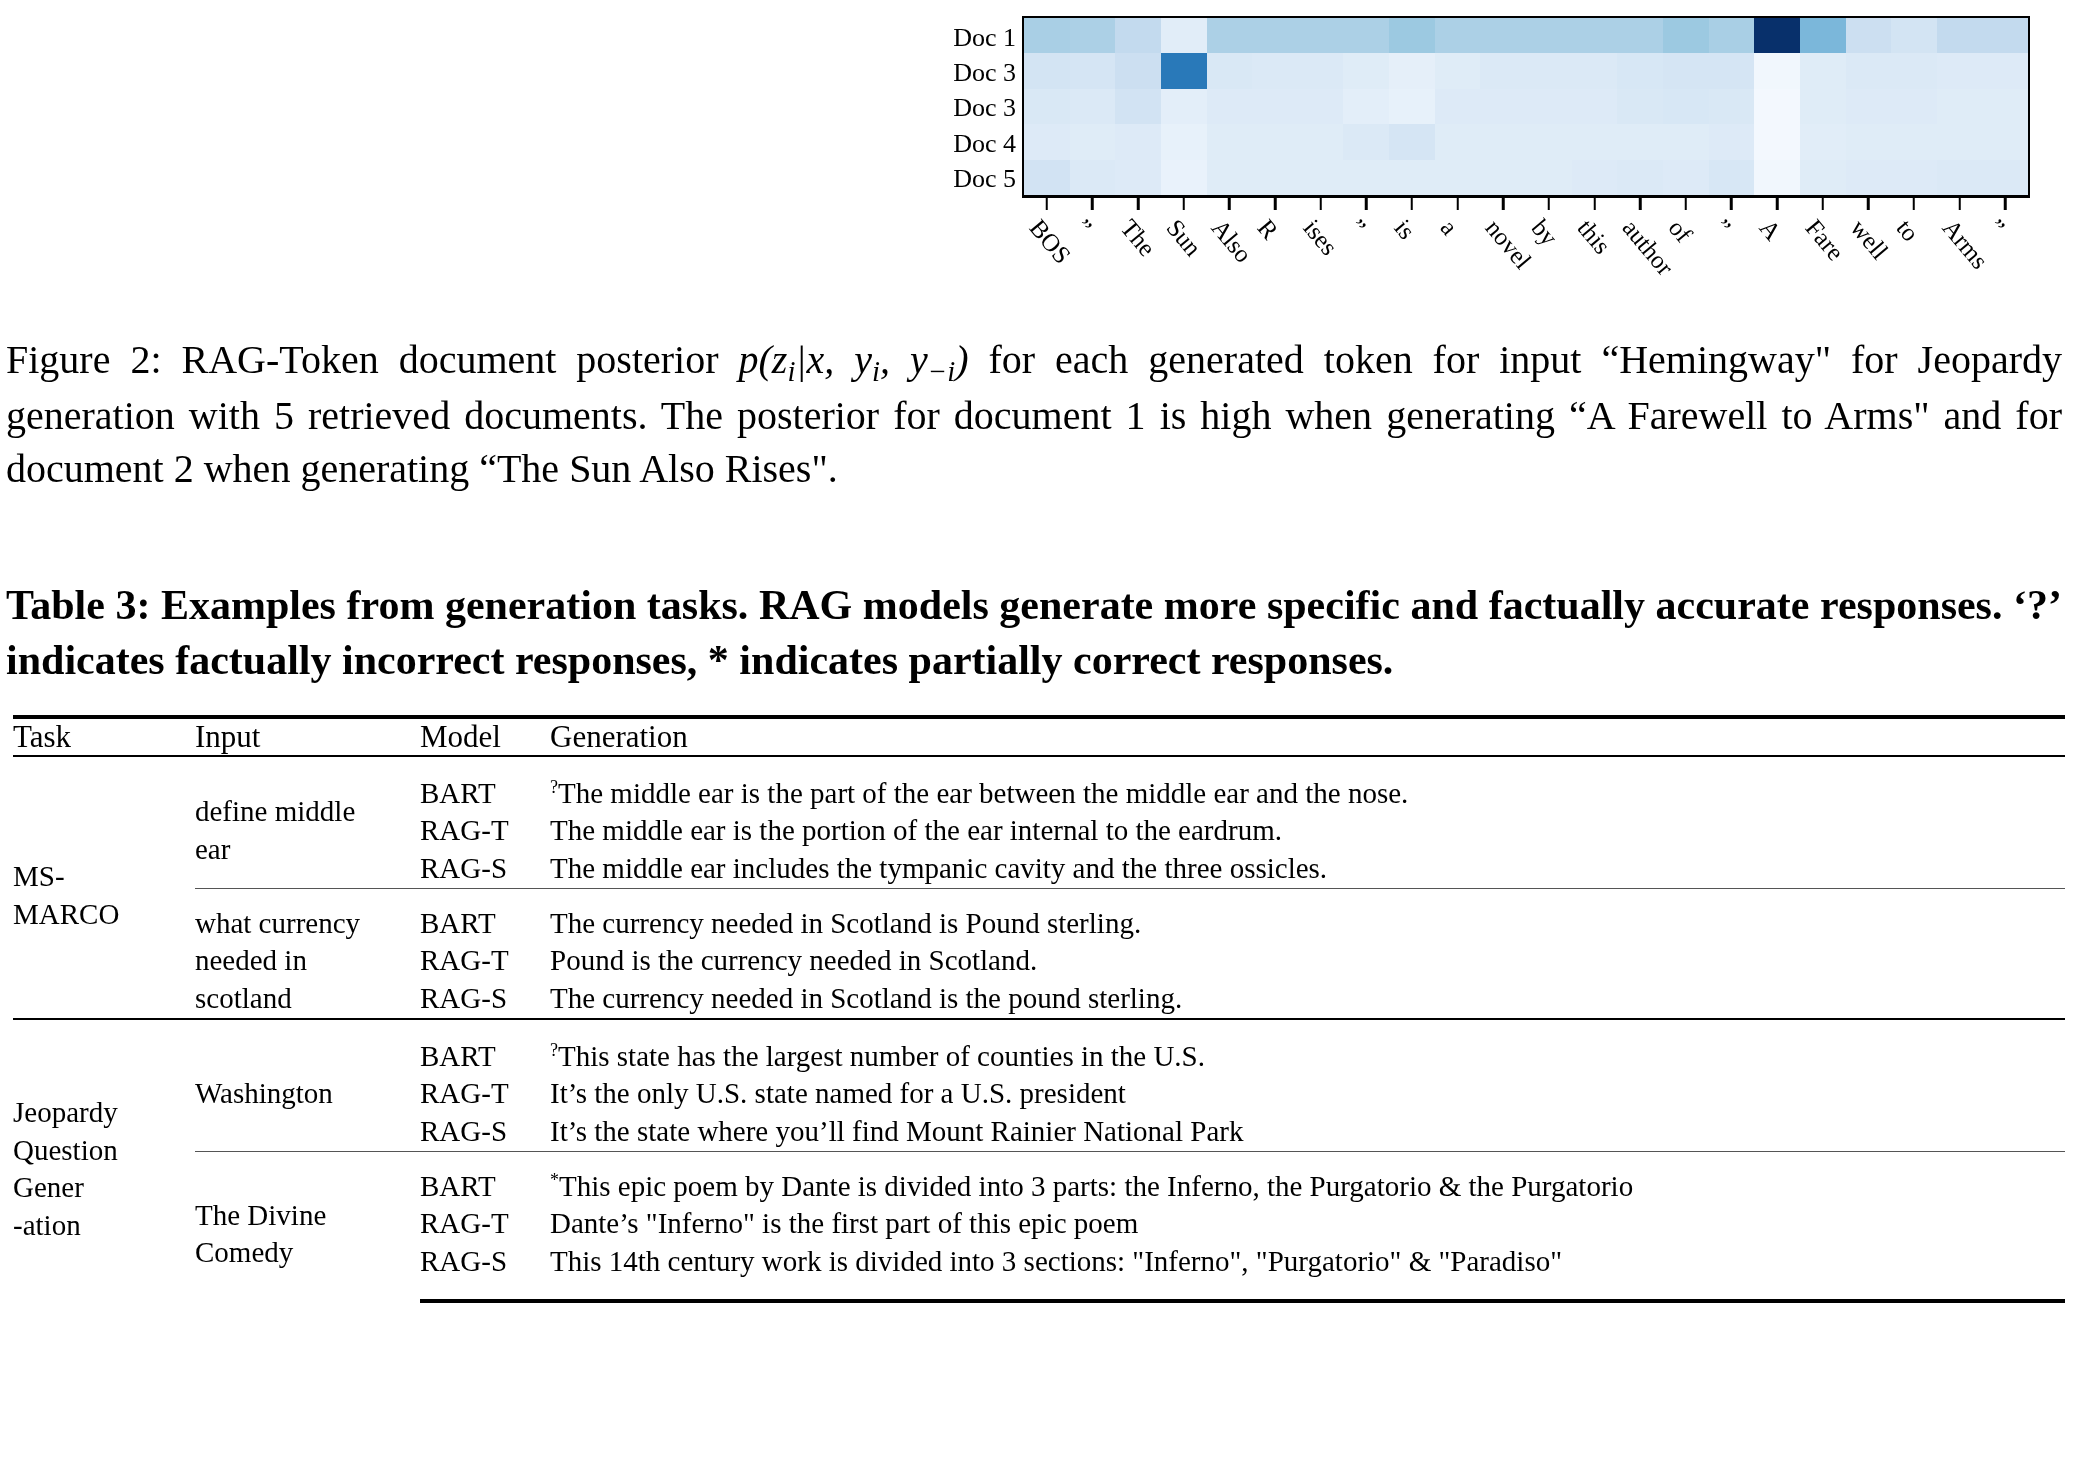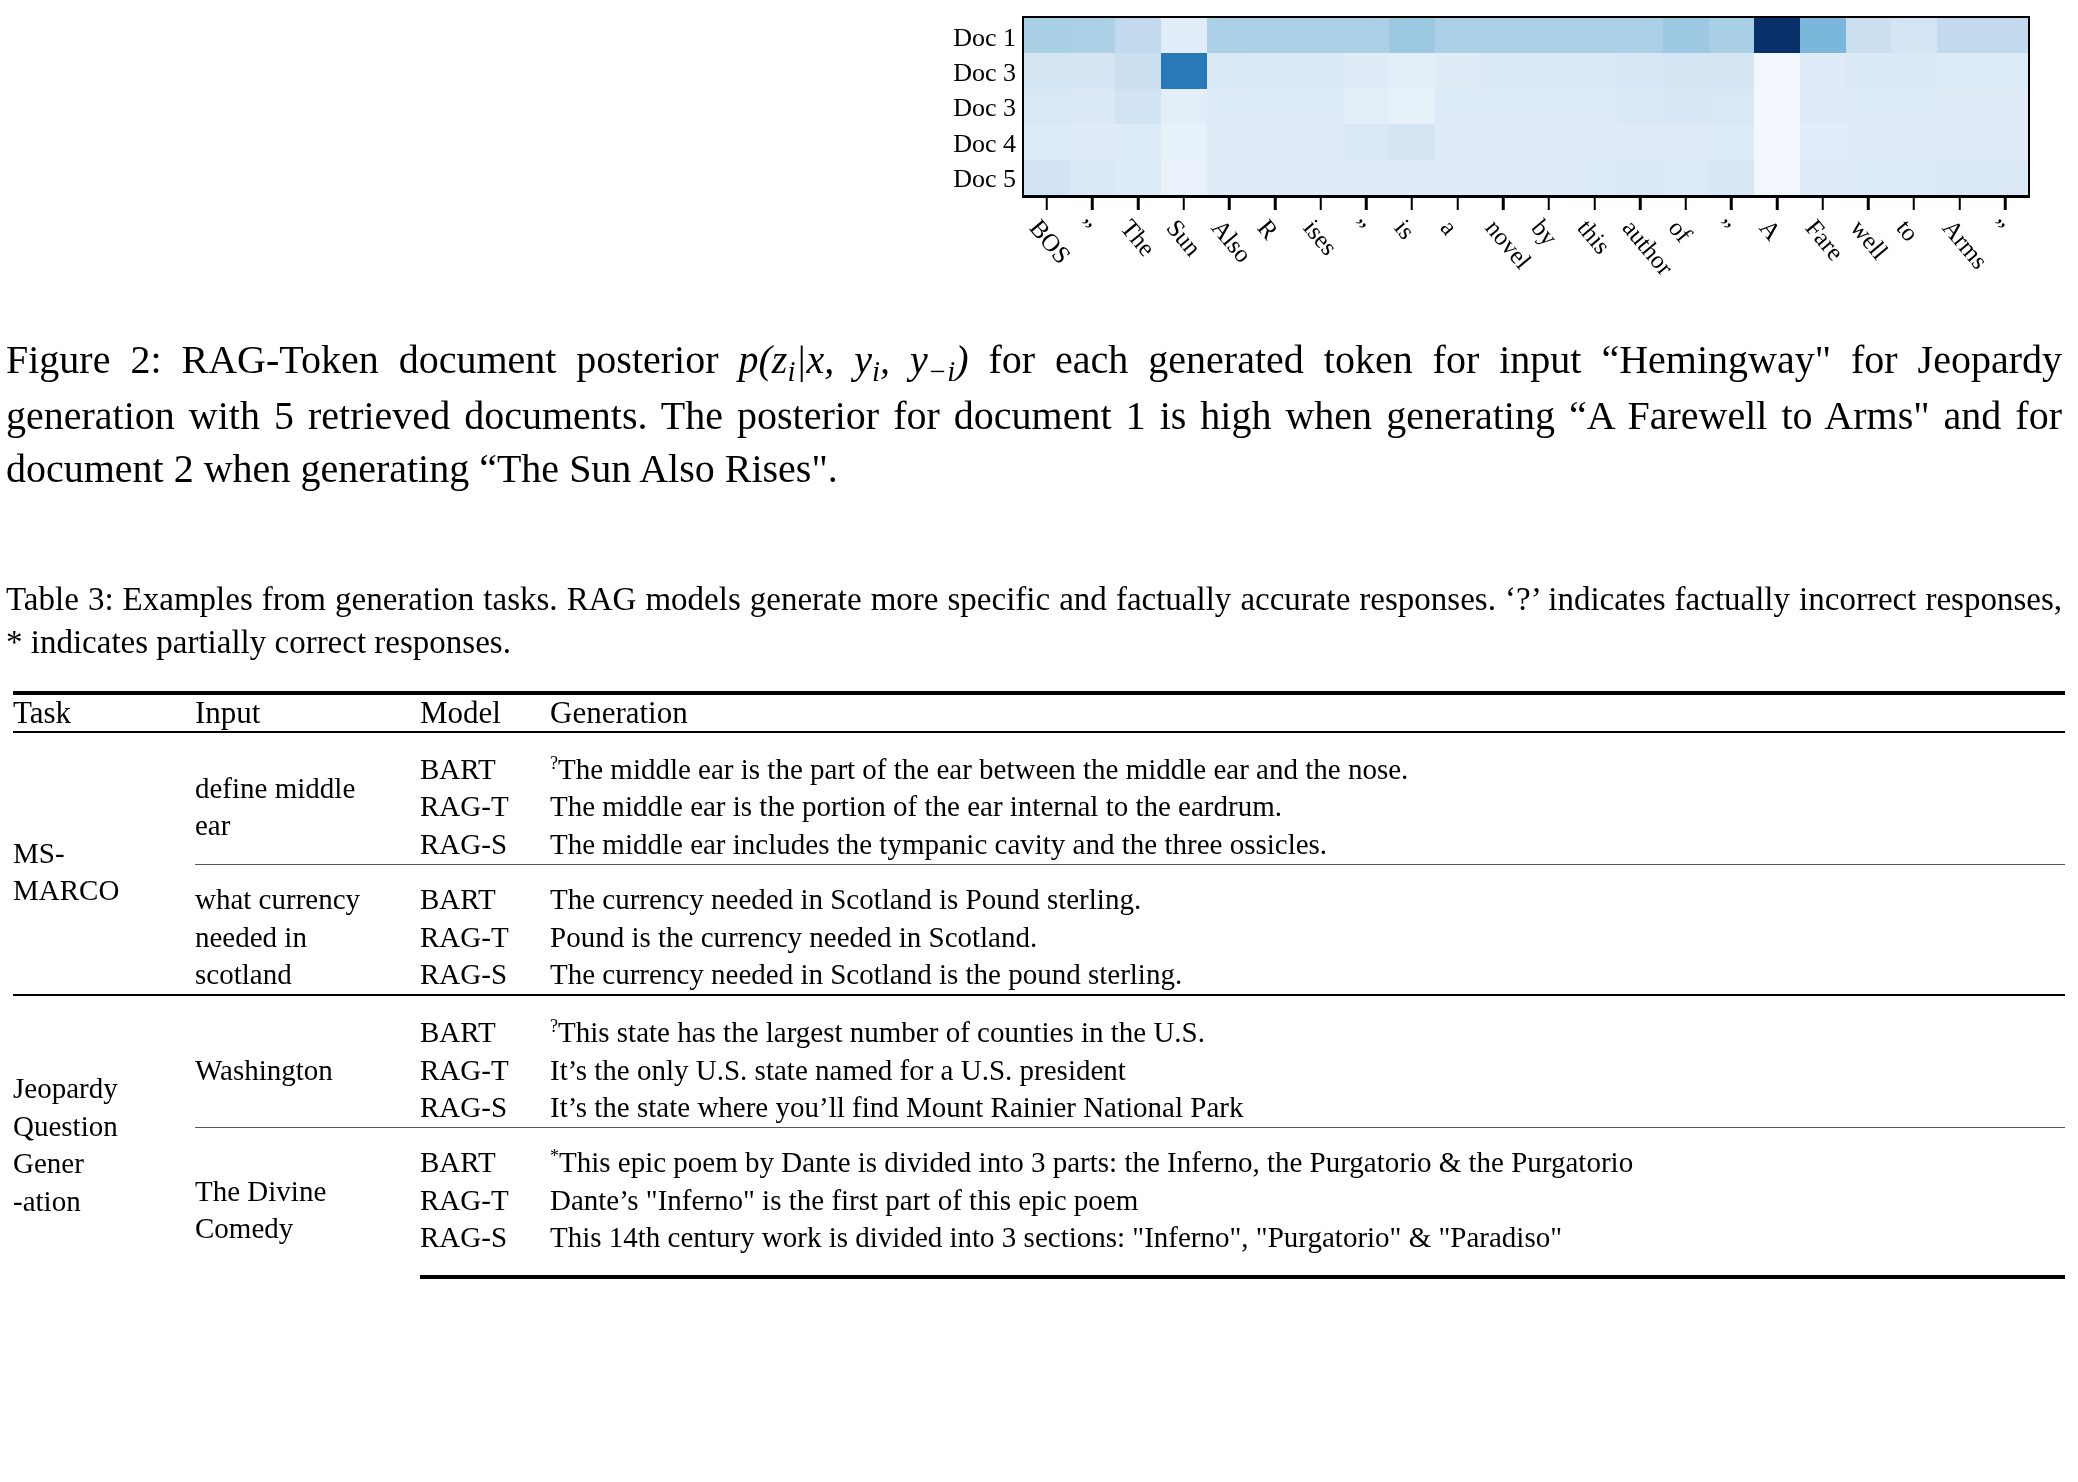--- a/index.html
+++ b/index.html
@@ -127,25 +127,26 @@
     line-height: 1.32;
     padding: 4px 16px 0 6px;
     text-align: justify;
     text-justify: inter-word;
   }
   .fig-caption .mathit { font-family: "Liberation Serif", serif; font-style: italic; }
   .sub { font-size: 0.72em; vertical-align: -0.28em; font-style: italic; }
 
   
   .tbl-caption {
-    font-size: 33px;
+    font-size: 42px;
     line-height: 1.32;
     padding: 0 16px 0 6px;
     margin-top: 82px;
     text-align: justify;
+    font-weight: bold;
   }
 
   
   table.t3 {
     margin-top: 26px;
     border-collapse: collapse;
     width: 2052px;
     margin-left: 13px;
     font-size: 29px;
   }

